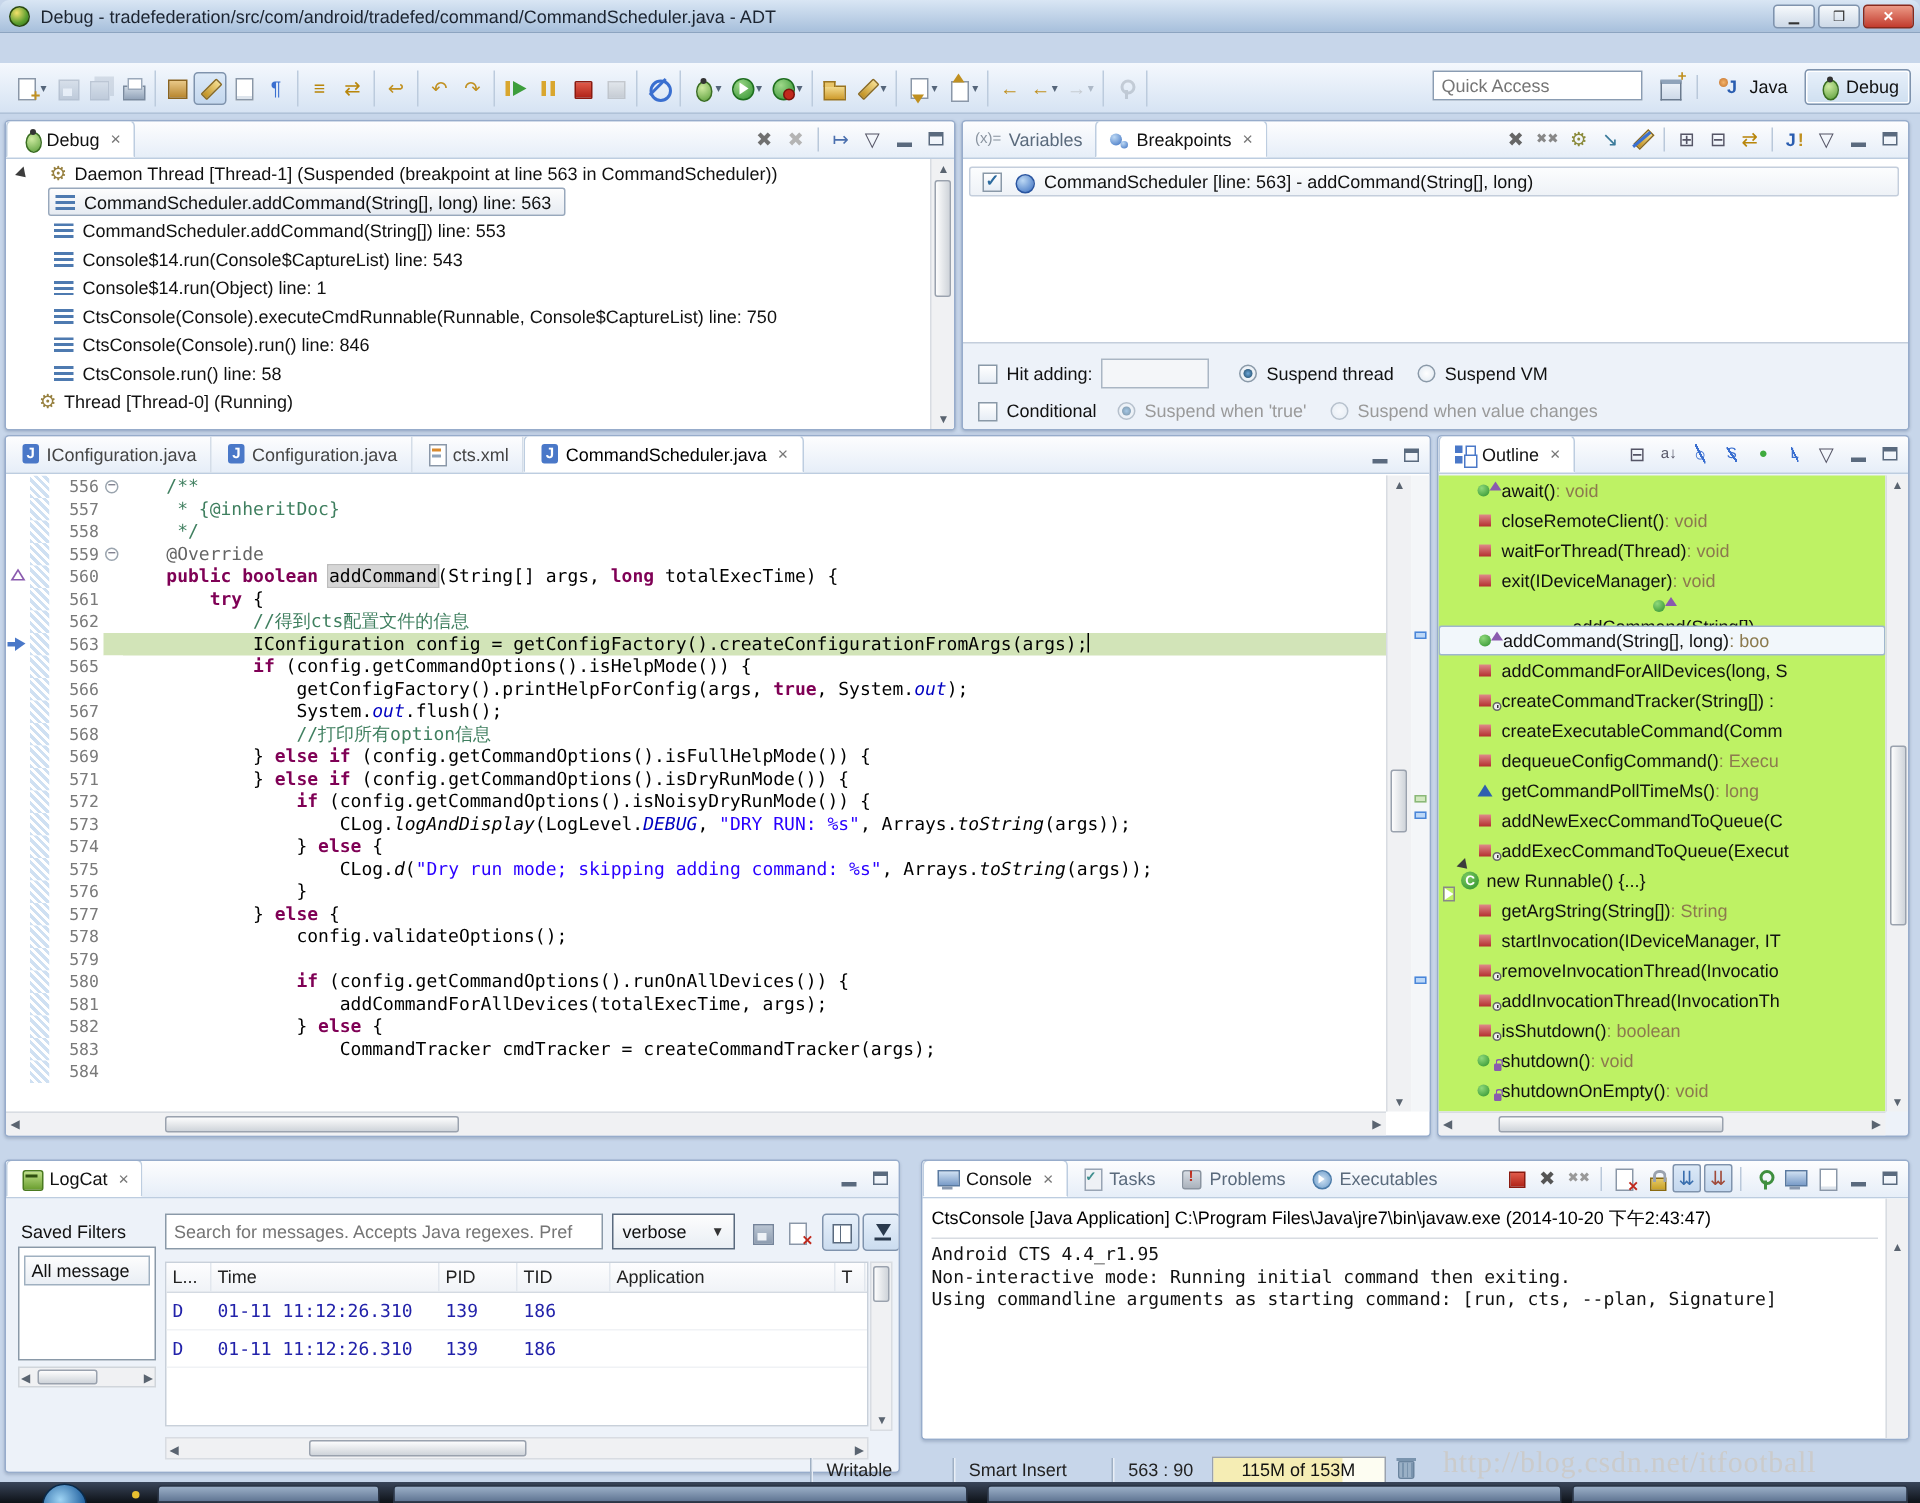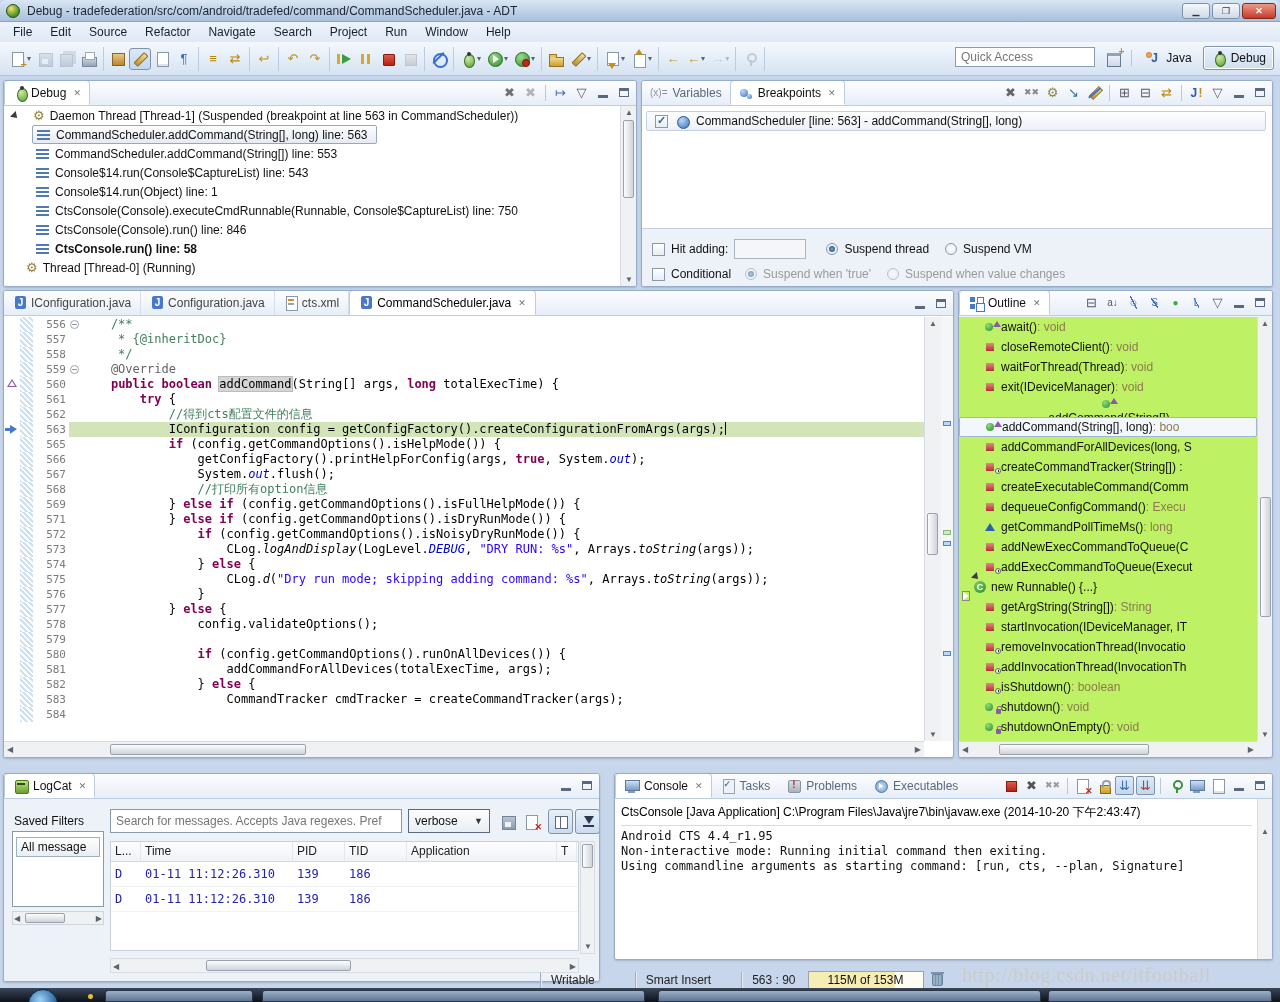--- a/index.html
+++ b/index.html
@@ -242,32 +242,20 @@
   <div id="titlebar">
     <div class="app-icon"></div>
     <div id="title-text">Debug - tradefederation/src/com/android/tradefed/command/CommandScheduler.java - ADT</div>
     <div id="winbtns">
       <div class="wbtn">▁</div>
       <div class="wbtn">❒</div>
       <div class="wbtn close">✕</div>
     </div>
   </div>
 
-  <div id="menubar">
-      <div class="mitem">File</div>
-      <div class="mitem">Edit</div>
-      <div class="mitem">Source</div>
-      <div class="mitem">Refactor</div>
-      <div class="mitem">Navigate</div>
-      <div class="mitem">Search</div>
-      <div class="mitem">Project</div>
-      <div class="mitem">Run</div>
-      <div class="mitem">Window</div>
-      <div class="mitem">Help</div>
-    </div>
   <div id="toolbar">
     <div id="toolbar-left">
         <div class="tgroup">
           <div class="tbtn">
             <div class="ic i-new"></div>
             <span class="caret">▾</span>
           </div>
           <div class="tbtn disabled">
             <div class="ic i-save"></div>
           </div>
@@ -455,21 +443,21 @@
           <span>Console$14.run(Object) line: 1</span>
         </div>
         <div class="trow" style="margin-left: 28px; width: fit-content; padding-right: 8px;">
           <div class="i-frame" style="margin: 2px 6px 0px 4px;"></div>
           <span>CtsConsole(Console).executeCmdRunnable(Runnable, Console$CaptureList) line: 750</span>
         </div>
         <div class="trow" style="margin-left: 28px; width: fit-content; padding-right: 8px;">
           <div class="i-frame" style="margin: 2px 6px 0px 4px;"></div>
           <span>CtsConsole(Console).run() line: 846</span>
         </div>
-        <div class="trow" style="margin-left: 28px; width: fit-content; padding-right: 8px; font-weight: bold;">
+        <div class="trow" style="margin-left: 28px; width: fit-content; padding-right: 8px;">
           <div class="i-frame" style="margin: 2px 6px 0px 4px;"></div>
           <span>CtsConsole.run() line: 58</span>
         </div>
         <div class="trow">
           <span class="uic" style="color: rgb(151, 128, 63); margin: 0px 5px 0px 22px;">⚙</span>
           <span>Thread [Thread-0] (Running)</span>
         </div>
       </div>
     <div class="dbg-scroll">
       <div class="sb-arr" style="top:2px">▲</div>

